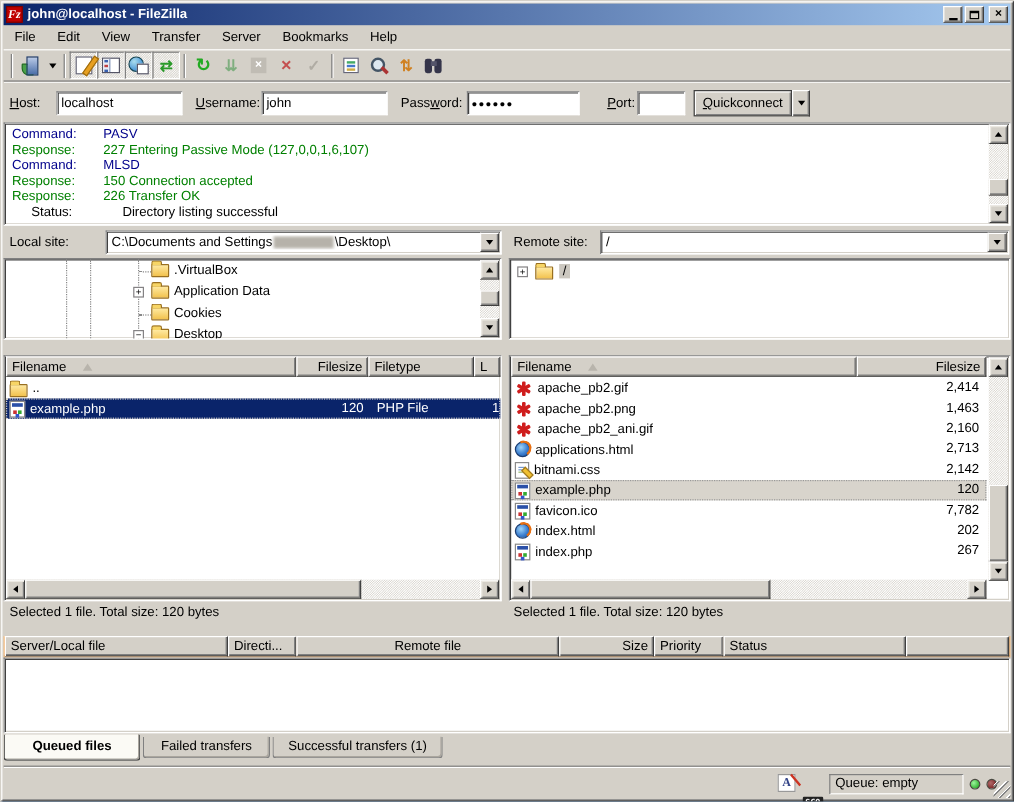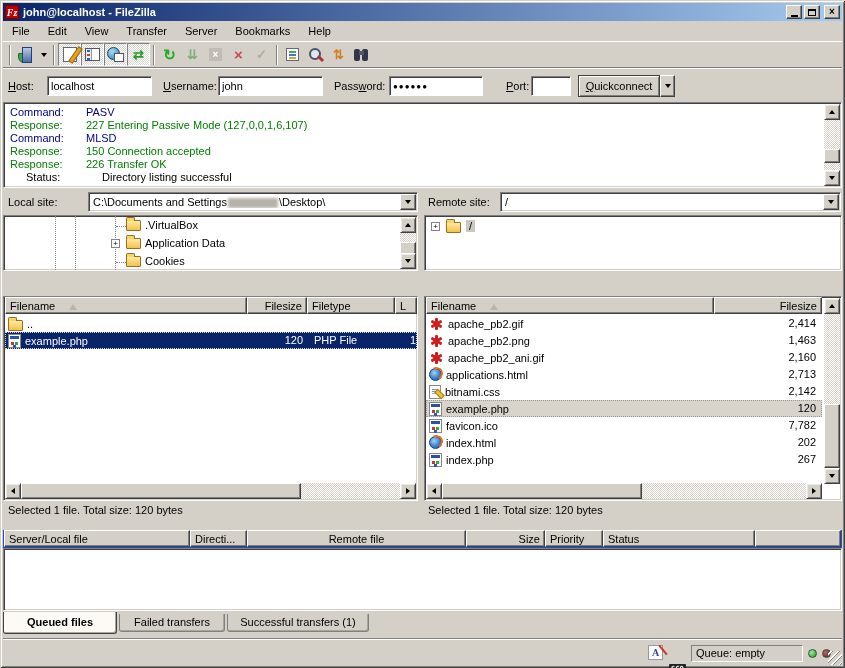--- a/index.html
+++ b/index.html
@@ -92,21 +92,21 @@
 
   
   .sitelabel{position:absolute;top:196px;}
   .combo{position:absolute;top:192px;height:20px;}
   .combo .val{position:absolute;left:4px;top:3px;white-space:nowrap;overflow:hidden;right:20px;}
   .combo-btn{position:absolute;right:1px;top:1px;width:16px;height:16px;background:#d4d0c8;
     border:1px solid;border-color:#fff #404040 #404040 #fff;box-shadow:inset -1px -1px 0 #808080;display:flex;align-items:center;justify-content:center;}
   .blurname{display:inline-block;width:50px;height:10px;background:#b6b2aa;filter:blur(1.5px);vertical-align:middle;margin:0 1px;}
 
   
-  .tree{top:215px;height:56px;overflow:hidden;}
+  .tree{top:215px;height:68px;overflow:hidden;}
   .trow{position:absolute;height:18px;left:0;right:0;}
   .trow .lbl{position:absolute;left:141px;top:2px;white-space:nowrap;}
   .tgl{position:absolute;width:9px;height:9px;background:#fff;border:1px solid #848284;
     font:8px/8px "Liberation Sans",sans-serif;text-align:center;top:4px;}
   .guide-v{position:absolute;width:0;border-left:1px dotted #888;}
   .conn{position:absolute;top:9px;width:10px;border-top:1px dotted #888;}
   .ic{display:inline-block;position:relative;width:15px;height:14px;vertical-align:middle;flex:none;}
   .ic-folder{width:15px;height:11px;background:linear-gradient(#ffe9a0,#f2c24e);border:1px solid #996f1f;border-radius:1px;margin-top:3px;}
   .ic-folder::before{content:"";position:absolute;top:-4px;left:-1px;width:7px;height:3px;background:#f7d566;border:1px solid #996f1f;border-bottom:none;border-radius:2px 2px 0 0;}
   .tfolder{position:absolute;top:0;left:122px;}
@@ -133,21 +133,21 @@
   .ic-firefox{width:13px;height:13px;border-radius:50%;background:radial-gradient(circle at 38% 35%,#9fd4f7 0%,#3c7fd0 55%,#1a4e96 100%);border:1px solid #1a3c70;}
   .ic-firefox::after{content:"";position:absolute;right:-2px;top:-2px;width:9px;height:9px;border-radius:50%;border:2px solid transparent;border-right-color:#e87012;border-top-color:#e87012;transform:rotate(15deg);}
   .ic-css{width:12px;height:14px;background:#fff;border:1px solid #8a8a8a;}
   .ic-css::before{content:"";position:absolute;left:2px;top:3px;width:6px;height:1px;background:#7799cc;box-shadow:0 2px 0 #7799cc,0 4px 0 #99bb77;}
   .ic-css::after{content:"";position:absolute;right:-2px;bottom:-1px;width:3px;height:8px;background:#f0c030;border:1px solid #a07820;transform:rotate(-45deg);}
   .ic-php{width:13px;height:14px;background:#fff;border:1px solid #888;}
   .ic-php::before{content:"";position:absolute;left:1px;top:1px;right:1px;height:3px;background:#2a50a8;}
   .ic-php::after{content:"";position:absolute;left:2px;top:7px;width:3px;height:3px;background:#cc3333;box-shadow:4px 0 0 #33aa33,2px 3px 0 #3355cc;}
 
   
-  .qhead{position:absolute;top:530px;left:3px;width:839px;height:18px;background:#1d4ed8;}
+  .qhead{position:absolute;top:530px;left:3px;width:839px;height:18px;background:#fdba74;}
   .qbody{position:absolute;top:548px;left:3px;width:839px;height:63px;}
   .tabbar{position:absolute;top:612px;left:3px;width:839px;height:24px;}
   .tab{position:absolute;text-align:center;background:#d4d0c8;border:1px solid #808080;border-top:none;
     border-radius:0 0 3px 3px;font-size:11px;line-height:17px;height:18px;top:2px;box-shadow:inset -1px -1px 0 #aaa69e;}
   .tab.active{background:#fbfaf5;font-weight:bold;height:22px;top:0;line-height:20px;border-color:#404040;z-index:2;}
 
   
   .statusbar{position:absolute;left:3px;top:638px;width:839px;height:27px;border-top:1px solid #808080;box-shadow:inset 0 1px 0 #fff;}
   .sb-panel{position:absolute;height:17px;border:1px solid;border-color:#808080 #fff #fff #808080;background:#d4d0c8;}
   .dt-ic{position:absolute;width:15px;height:15px;background:#fff;border:1px solid #999;font:bold 10px/14px "Liberation Serif",serif;color:#334488;text-align:center;}

